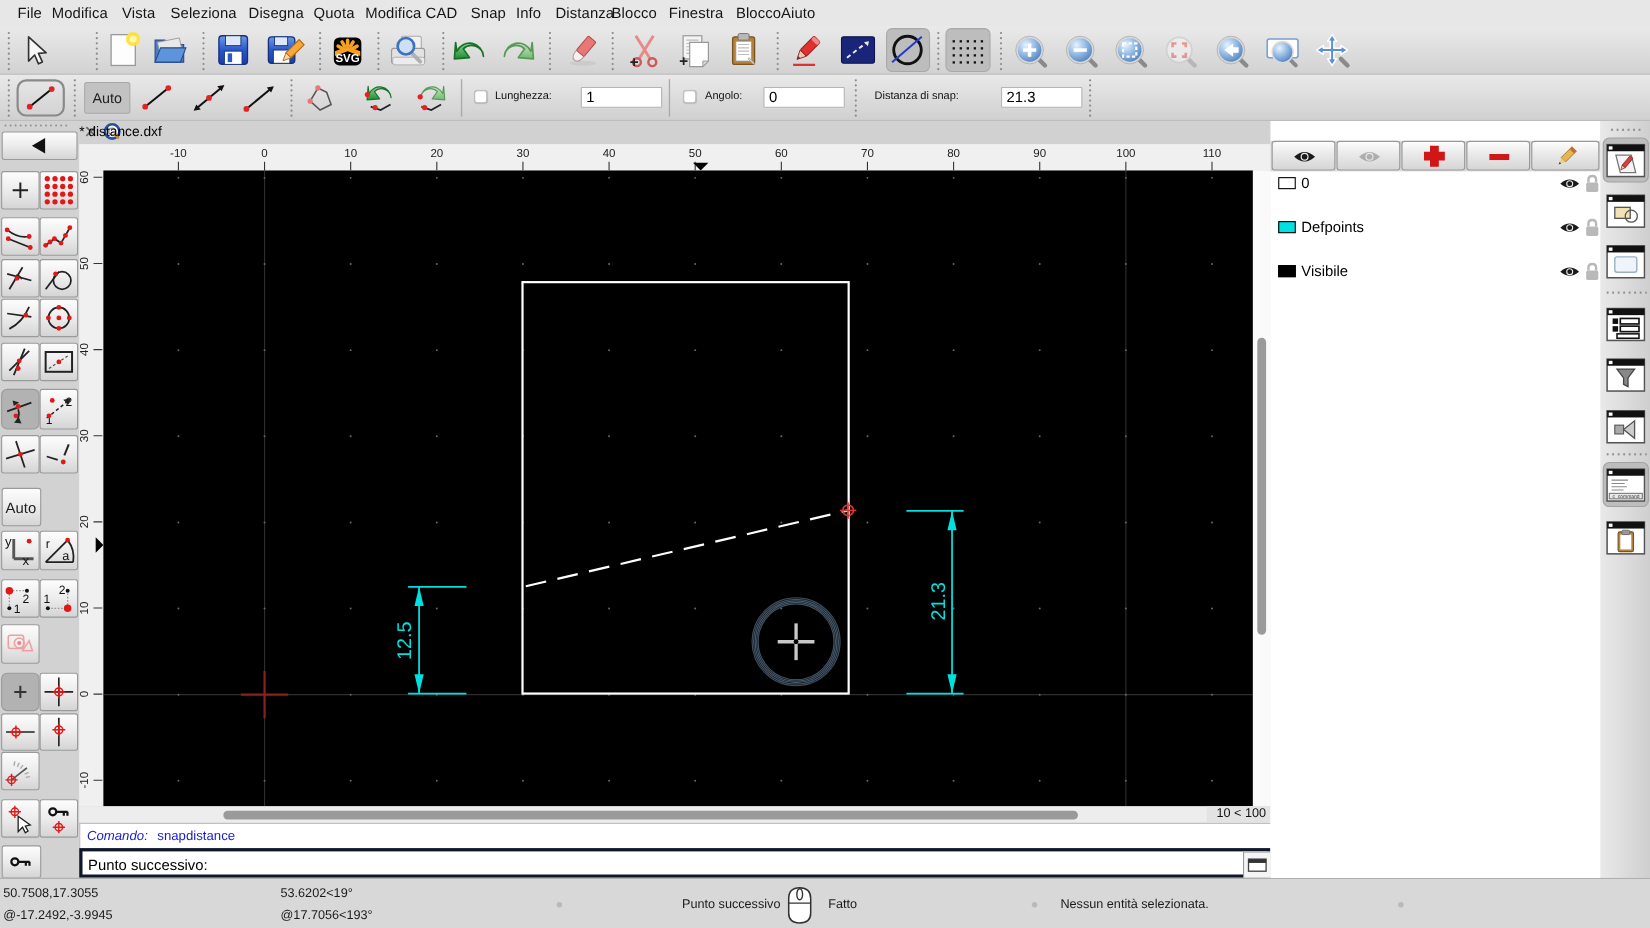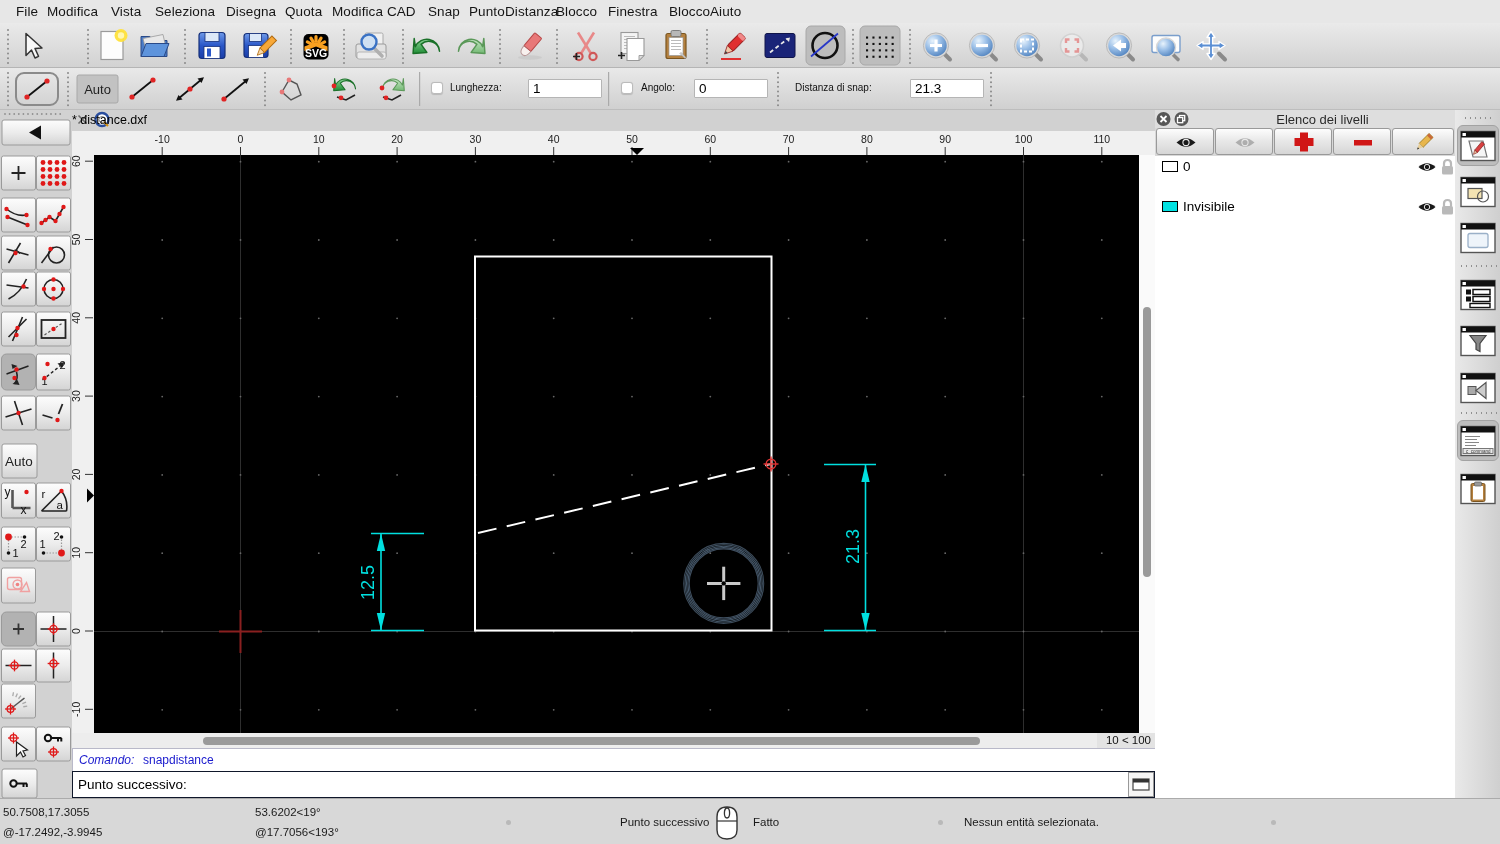--- a/index.html
+++ b/index.html
@@ -14,21 +14,21 @@
 #tabbar { left:72px; top:110px; width:1083px; height:21px; background:#d1d1d1; }
 #rulertop { left:72px; top:131px; width:1083px; height:24px; background:#f0f0f0; }
 #rulerleft { left:72px; top:155px; width:22px; height:578px; background:#f0f0f0; }
 #canvas { left:94px; top:155px; width:1045px; height:578px; background:#000; }
 #vscroll { left:1139px; top:155px; width:16px; height:578px; background:#fafafa; }
 #vthumb { left:1143px; top:307px; width:8px; height:270px; background:#9a9a9a; border-radius:4px; }
 #hscrollrow { left:72px; top:733px; width:1083px; height:15px; background:#ededed; }
 #hthumb { left:203px; top:737px; width:777px; height:8px; background:#9a9a9a; border-radius:4px; }
 #gridlabel { left:1097px; top:733px; width:58px; height:15px; background:#e3e3e3; font-size:11.5px; color:#111; text-align:right; padding-right:4px; line-height:15px; }
 #comando { left:72px; top:748px; width:1148px; height:23px; background:#fff; border:1px solid #b9b9c9; border-bottom:none; font-size:12px; line-height:22px; }
-#punto { left:72px; top:771px; width:1083px; height:27px; background:#fff; border:1px solid #0f172a; font-size:13.5px; }
+#punto { left:72px; top:771px; width:1083px; height:27px; background:#fff; border:3px solid #0f172a; font-size:13.5px; }
 #statusbar { left:0; top:798px; width:1500px; height:46px; background:#d8d8d8; border-top:1px solid #ababab; font-size:11.5px; color:#1a1a1a; }
 #rpanel { left:1155px; top:110px; width:300px; height:688px; background:#fff; }
 #rtitle { left:0; top:0; width:300px; height:18px; background:#dedede; }
 #rbuttons { left:0; top:18px; width:300px; height:28px; background:#d8d8d8; }
 #dockstrip { left:1455px; top:110px; width:45px; height:688px; background:linear-gradient(90deg,#e9e9e9,#cfcfcf); }
 .tbtn { position:absolute; border:1px solid #999; border-radius:3px; background:linear-gradient(#fdfdfd,#e9e9e9 45%,#d6d6d6); }
 .dots-h { position:absolute; height:2px; background-image:radial-gradient(circle, #909090 0.9px, transparent 1.1px); background-size:5px 2px; }
 .inputbox { position:absolute; top:11px; height:19px; background:#fff; border:1px solid #b5b5b5; border-radius:1px; font-size:13.5px; color:#000; padding-left:4px; line-height:18px; }
 .cbx { position:absolute; top:14px; width:12px; height:12px; background:#fff; border:1px solid #bbb; border-radius:3px; box-shadow:0 0.5px 1px rgba(0,0,0,0.15); }
 .lbl2 { position:absolute; top:14px; font-size:10px; color:#111; }
@@ -40,21 +40,21 @@
 <body>
 <div id="menubar">
 <span style="left:16px;">File</span>
     <span style="left:47px;">Modifica</span>
     <span style="left:111px;">Vista</span>
     <span style="left:155px;">Seleziona</span>
     <span style="left:226px;">Disegna</span>
     <span style="left:285px;">Quota</span>
     <span style="left:332px;">Modifica CAD</span>
     <span style="left:428px;">Snap</span>
-    <span style="left:469px;">Punto</span>
+    <span style="left:469px;">Info</span>
     <span style="left:505px;">Distanza</span>
     <span style="left:556px;">Blocco</span>
     <span style="left:608px;">Finestra</span>
     <span style="left:669px;">Blocco</span>
     <span style="left:710px;">Aiuto</span>
 </div>
 <div id="toolbar1" class="abs">
 <svg width="1500" height="45" viewBox="0 0 1500 45">
 <defs>
 <radialGradient id="zg" cx="35%" cy="30%" r="75%">
@@ -1017,30 +1017,20 @@
 <line x1="3" y1="17" x2="23" y2="17" stroke="#333" stroke-width="1.2"></line>
 <line x1="13" y1="3" x2="13" y2="12" stroke="#333" stroke-width="1.2"></line>
 <ellipse cx="13" cy="9" rx="2.6" ry="5" fill="#fff" stroke="#333" stroke-width="1.3"></ellipse>
 </svg>
 <div class="abs" style="left:753px;top:17px;">Fatto</div>
 <div class="abs" style="left:938px;top:21px;width:5px;height:5px;border-radius:3px;background:#b9b9b9;"></div>
 <div class="abs" style="left:949px;top:17px;margin-left:15px;">Nessun entità selezionata.</div>
 <div class="abs" style="left:1271px;top:21px;width:5px;height:5px;border-radius:3px;background:#b9b9b9;"></div>
 </div>
 <div id="rpanel" class="abs">
-<div id="rtitle" class="abs">
-<svg width="300" height="18" viewBox="0 0 300 18">
-<circle cx="8.5" cy="9" r="7" fill="#575757"></circle>
-<path d="M5.5,6 L11.5,12 M11.5,6 L5.5,12" stroke="#fff" stroke-width="1.8"></path>
-<circle cx="26.5" cy="9" r="7" fill="#575757"></circle>
-<rect x="24.5" y="5.5" width="5.2" height="5.2" fill="none" stroke="#fff" stroke-width="1.3"></rect>
-<rect x="22.5" y="7.5" width="5.2" height="5.2" fill="#575757" stroke="#fff" stroke-width="1.3"></rect>
-</svg>
-<div style="position:absolute;left:35px;top:2px;width:265px;text-align:center;font-size:13px;color:#2b2b2b;">Elenco dei livelli</div>
-</div>
 <div id="rbuttons" class="abs">
 <div class="tbtn" style="left:1px;top:0px;width:58px;height:27px;"><svg width="58" height="27">
           <g transform="translate(29,13.5)">
             <path d="M-9.5,0 Q0,-8.5 9.5,0 Q0,8.5 -9.5,0 Z" fill="#1a1a1a"></path>
             <circle cx="0" cy="0" r="3.1" fill="#1a1a1a" stroke="#e8e8e8" stroke-width="1.1"></circle>
           </g>
         </svg></div>
 <div class="tbtn" style="left:60px;top:0px;width:58px;height:27px;"><svg width="58" height="27">
           <g transform="translate(29,13.5)" opacity="0.5">
             <path d="M-9.5,0 Q0,-8.5 9.5,0 Q0,8.5 -9.5,0 Z" fill="#777"></path>
@@ -1075,21 +1065,38 @@
         </svg>
         <svg style="position:absolute;left:285px;top:2px;" width="15" height="18">
           <g transform="translate(7.5,10)">
             <rect x="-5.5" y="-2" width="11" height="8.5" rx="1.5" fill="#b9b9b9"></rect>
             <path d="M-3.5,-2 V-4.5 Q-3.5,-8 0,-8 Q3.5,-8 3.5,-4.5 V-2" fill="none" stroke="#b9b9b9" stroke-width="2.2"></path>
           </g>
         </svg>
       </div>
       <div class="rrow" style="top:40px;">
         <div class="sw" style="background:#00e2e2;"></div>
-        <div class="nm">Invisibile</div>
+        <div class="nm">Defpoints</div>
+        <svg style="position:absolute;left:1402px;top:0px;" width="0" height="0"></svg>
+        <svg style="position:absolute;left:262px;top:2px;" width="20" height="18">
+          <g transform="translate(10,9)">
+            <path d="M-8.5,0 Q0,-7.5 8.5,0 Q0,7.5 -8.5,0 Z" fill="#1a1a1a"></path>
+            <circle cx="0" cy="0" r="2.7" fill="#1a1a1a" stroke="#e8e8e8" stroke-width="1"></circle>
+          </g>
+        </svg>
+        <svg style="position:absolute;left:285px;top:2px;" width="15" height="18">
+          <g transform="translate(7.5,10)">
+            <rect x="-5.5" y="-2" width="11" height="8.5" rx="1.5" fill="#b9b9b9"></rect>
+            <path d="M-3.5,-2 V-4.5 Q-3.5,-8 0,-8 Q3.5,-8 3.5,-4.5 V-2" fill="none" stroke="#b9b9b9" stroke-width="2.2"></path>
+          </g>
+        </svg>
+      </div>
+      <div class="rrow" style="top:80px;">
+        <div class="sw" style="background:#000000;"></div>
+        <div class="nm">Visibile</div>
         <svg style="position:absolute;left:1402px;top:0px;" width="0" height="0"></svg>
         <svg style="position:absolute;left:262px;top:2px;" width="20" height="18">
           <g transform="translate(10,9)">
             <path d="M-8.5,0 Q0,-7.5 8.5,0 Q0,7.5 -8.5,0 Z" fill="#1a1a1a"></path>
             <circle cx="0" cy="0" r="2.7" fill="#1a1a1a" stroke="#e8e8e8" stroke-width="1"></circle>
           </g>
         </svg>
         <svg style="position:absolute;left:285px;top:2px;" width="15" height="18">
           <g transform="translate(7.5,10)">
             <rect x="-5.5" y="-2" width="11" height="8.5" rx="1.5" fill="#b9b9b9"></rect>

